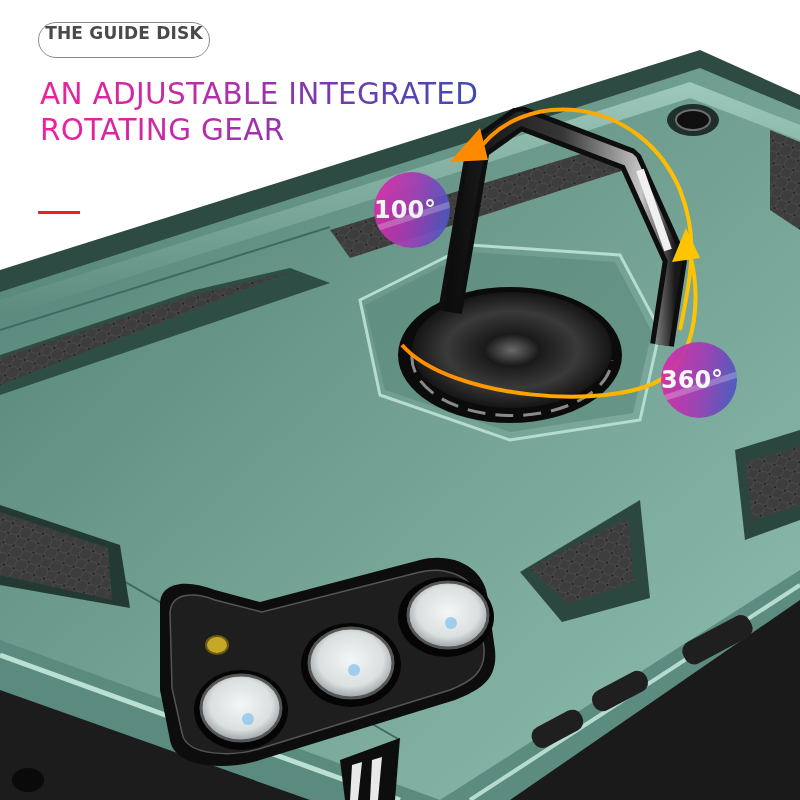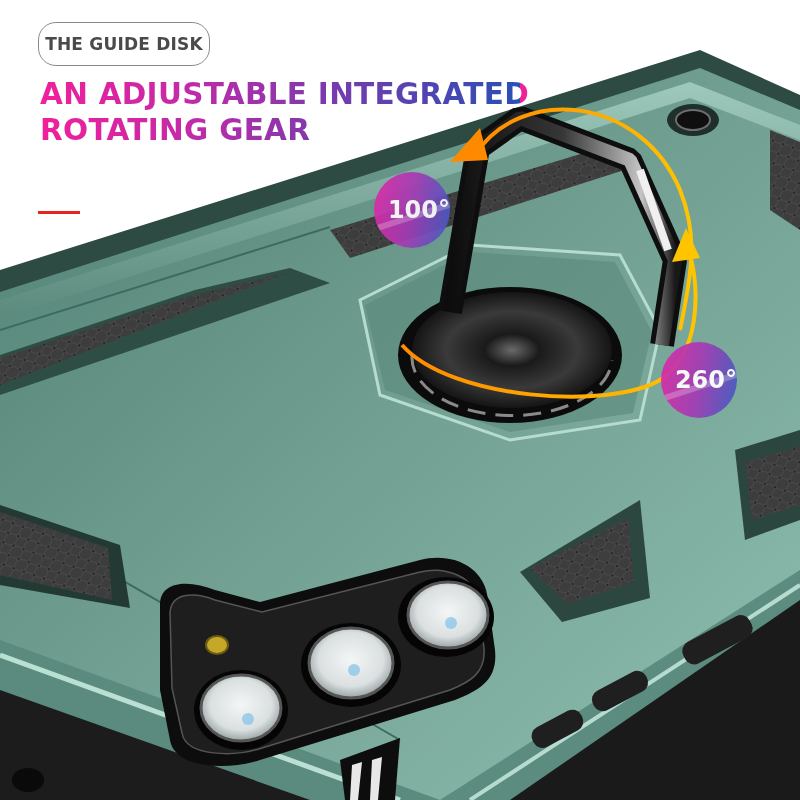--- a/index.html
+++ b/index.html
@@ -2,43 +2,43 @@
 <html><head>
 <meta charset="utf-8">
 <style>
   * { margin:0; padding:0; box-sizing:border-box; }
   html, body { width:800px; height:800px; overflow:hidden; background:#ffffff; }
   body { position:relative; font-family:"DejaVu Sans", sans-serif; }
   .stage { position:absolute; left:0; top:0; width:800px; height:800px; }
   svg.art { position:absolute; left:0; top:0; width:800px; height:800px; }
 
   .pill {
-    position:absolute; left:38px; top:22px; width:172px; height:44px;
+    position:absolute; left:38px; top:22px; width:172px; height:36px;
     border:1.5px solid #8a8a8a; border-radius:18px; background:#fff;
-    display:flex; align-items:center; justify-content:center;
+    display:flex; align-items:flex-start; justify-content:center;
     font-family:"DejaVu Sans", sans-serif; font-weight:bold; font-size:17px;
     color:#4a4a4a; letter-spacing:0.2px; z-index:5;
   }
   .headline {
     position:absolute; left:40px; top:76px; z-index:5;
-    font-family:"DejaVu Sans", sans-serif; font-weight:bold; font-size:29.5px;
+    font-family:"DejaVu Sans", sans-serif; font-weight:normal; font-size:29.5px;
     line-height:36px; letter-spacing:0.3px;
   }
   .headline .line { display:block; white-space:nowrap;
     background:linear-gradient(90deg,#f0209a 0%,#c42aa8 30%,#7a3aae 60%,#2a4fb6 100%);
     -webkit-background-clip:text; background-clip:text; color:transparent;
   }
   .headline .l1 { background-size:480px 100%; }
   .headline .l2 { background-size:480px 100%; }
   .headline .l3 { background-size:480px 100%; }
   .accent-bar { position:absolute; left:38px; top:211px; width:42px; height:3px; background:#e52420; z-index:5; }
 
   .badge {
     position:absolute; border-radius:50%; z-index:6;
-    display:flex; align-items:center; justify-content:flex-end;
+    display:flex; align-items:center; justify-content:flex-start;
     color:#fff; font-family:"DejaVu Sans", sans-serif; font-weight:bold; font-size:24px;
     background:linear-gradient(100deg,#e02aa6 0%,#a23cb4 50%,#3e5cc4 100%);
     opacity:0.93; overflow:hidden;
   }
   .badge::after { content:""; position:absolute; left:-10%; top:55%; width:120%; height:6px;
     background:rgba(255,255,255,0.25); transform:rotate(-18deg); }
   .badge-100 { left:374px; top:172px; width:76px; height:76px; }
   .badge-360 { left:661px; top:342px; width:76px; height:76px; }
 </style>
 </head>
@@ -196,15 +196,15 @@
     <span class="line l1">AN ADJUSTABLE INTEGRATED</span>
     <span class="line l3">ROTATING GEAR</span>
   </div>
 
   <div class="accent-bar"></div>
 
   <div class="badge badge-100">
     <span>100°</span>
   </div>
   <div class="badge badge-360">
-    <span>260°</span>
+    <span>360°</span>
   </div>
 </div>
 
 </body></html>

